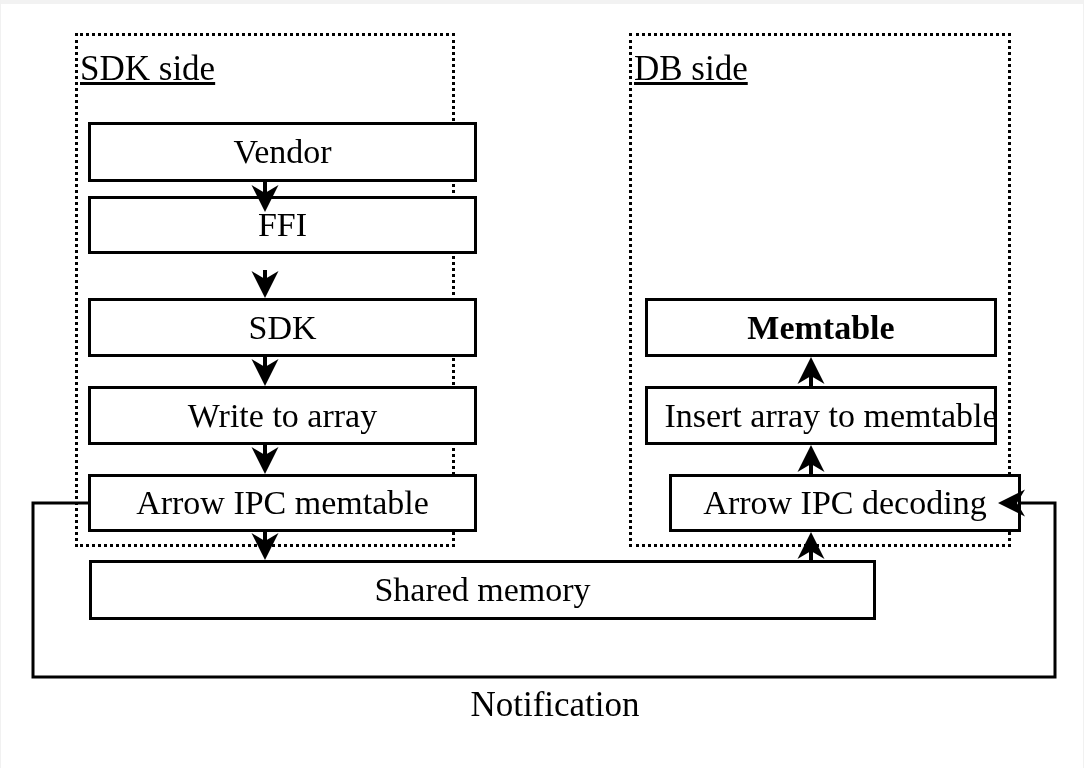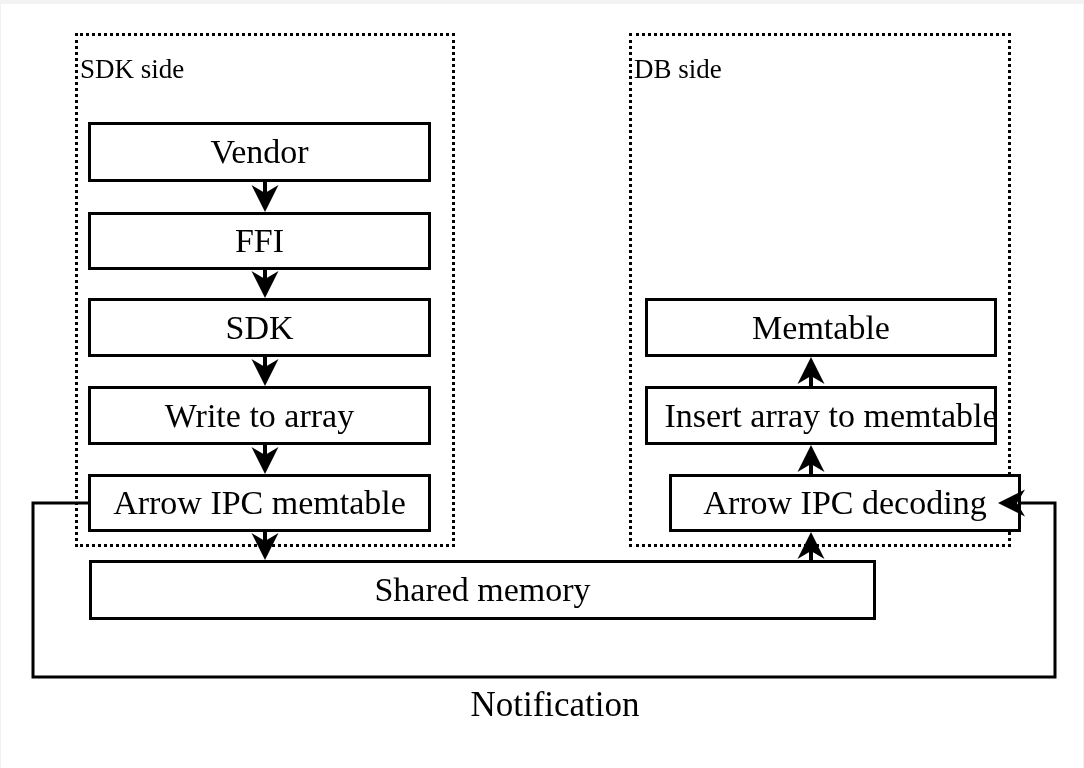--- a/index.html
+++ b/index.html
@@ -22,46 +22,47 @@
   .panel {
     position: absolute;
     border: 3px dotted #000000;
     box-sizing: border-box;
     background: transparent;
   }
   .panel.sdk { left: 74px; top: 33px; width: 380px; height: 514px; }
   .panel.db  { left: 628px; top: 33px; width: 382px; height: 514px; }
   .panel-title {
     position: absolute;
-    font-size: 27px;
+    font-size: 35px;
     line-height: 40px;
     white-space: nowrap;
+    text-decoration: underline;
   }
   .panel-title.sdk { left: 79px; top: 49px; }
   .panel-title.db  { left: 633px; top: 49px; }
   .node {
     position: absolute;
     border: 3.5px solid #000000;
     box-sizing: border-box;
     background: #ffffff;
     display: flex;
     align-items: center;
     justify-content: center;
     font-size: 34px;
     white-space: nowrap;
     text-align: center;
   }
-  .col-left  { left: 87px;  width: 343px; }
+  .col-left  { left: 87px;  width: 389px; }
   .col-right { left: 644px; width: 352px; }
   .n-vendor   { top: 122px; height: 60px; }
-  .n-ffi      { top: 212px; height: 58px; }
+  .n-ffi      { top: 196px; height: 58px; }
   .n-sdk      { top: 298px; height: 59px; }
   .n-write    { top: 386px; height: 59px; }
   .n-encode   { top: 474px; height: 58px; }
-  .n-memtable { top: 298px; height: 59px; }
+  .n-memtable { top: 298px; height: 59px; font-weight: bold; }
   .n-insert   { top: 386px; height: 59px; padding-left: 20px; }
   .n-decode   { top: 474px; height: 58px; margin-left: 24px; }
   .n-shared   { left: 88px; top: 560px; width: 787px; height: 60px; }
   .connectors {
     position: absolute; left: 0; top: 0; width: 1084px; height: 768px;
     pointer-events: none;
   }
   .notification-label {
     position: absolute;
     left: 0; top: 685px; width: 1084px;

